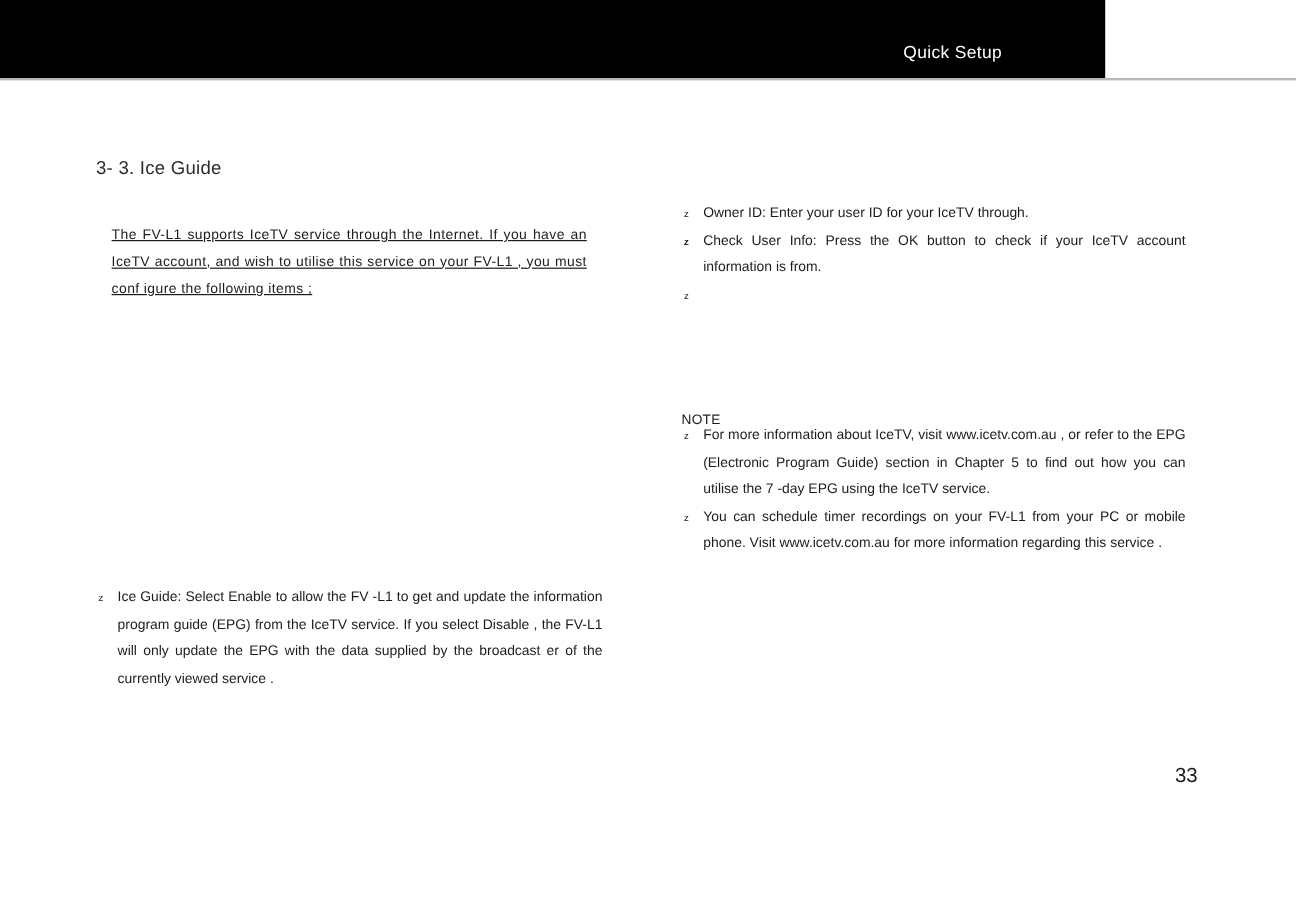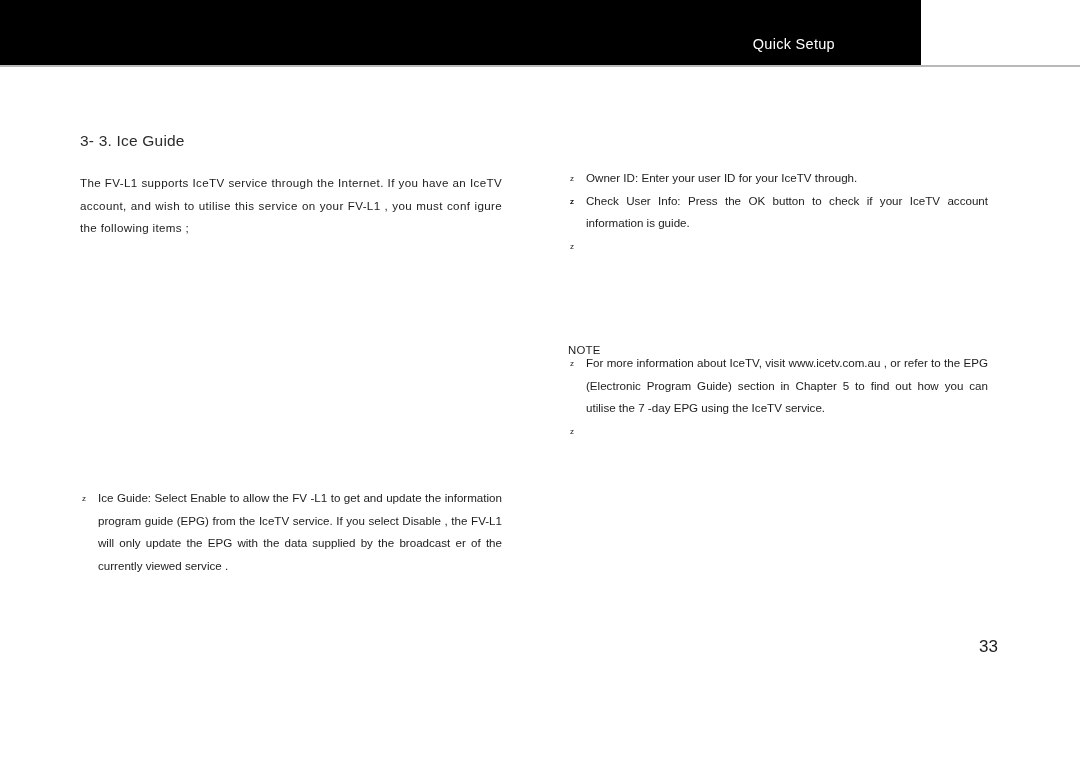--- a/index.html
+++ b/index.html
@@ -75,21 +75,22 @@
     left: 568px;
     top: 100px;
     width: 420px;
   }
 
   .intro-para {
     font-size: 11.6px;
     line-height: 22.5px;
     text-align: justify;
     color: #1c1c1c;
-    margin: 0;
+    margin: 13px;
+    text-decoration: underline;
   }
 
   
   .bullets {
     list-style: none;
     margin: 0;
     padding: 0;
   }
   .bullet-item {
     position: relative;
@@ -173,37 +174,38 @@
     <ul class="bullets">
       <li class="bullet-item">
         <span class="bullet-marker">z</span>
         <span>Owner ID: Enter your user ID for your IceTV through.</span>
       </li>
       <li class="bullet-item">
         <span class="bullet-marker">z</span>
       </li>
       <li class="bullet-item">
         <span class="bullet-marker">z</span>
-        <span>Check User Info: Press the        OK  button to check if your IceTV account information is      guide.</span>
+        <span>Check User Info: Press the        OK  button to check if your IceTV account information is      from.</span>
       </li>
       <li class="bullet-item">
         <span class="bullet-marker">z</span>
       </li>
     </ul>
   </div>
 
   <div class="note-label">NOTE</div>
 
   <div class="note-block">
     <ul class="bullets note-list">
       <li class="bullet-item">
         <span class="bullet-marker">z</span>
         <span>For more information about IceTV, visit www.icetv.com.au              , or refer to the  EPG (Electronic Program Guide)  section in Chapter 5            to find out how you can utilise the 7       -day EPG using the IceTV service.</span>
       </li>
       <li class="bullet-item">
         <span class="bullet-marker">z</span>
+        <span>You  can  schedule  timer  recordings  on  your          FV-L1  from  your  PC  or mobile   phone.          Visit   www.icetv.com.au   for   more   information regarding this service       .</span>
       </li>
     </ul>
   </div>
 
   <div class="page-number">33</div>
 
 </div>
 
 </body></html>

